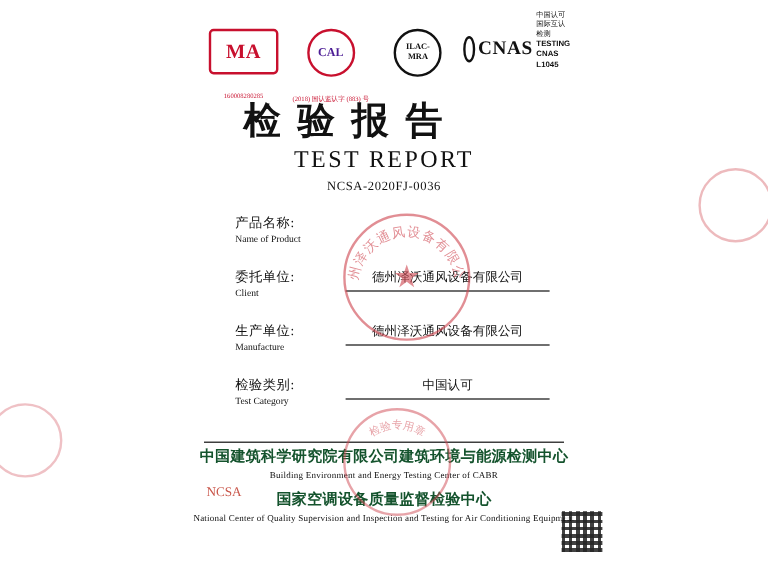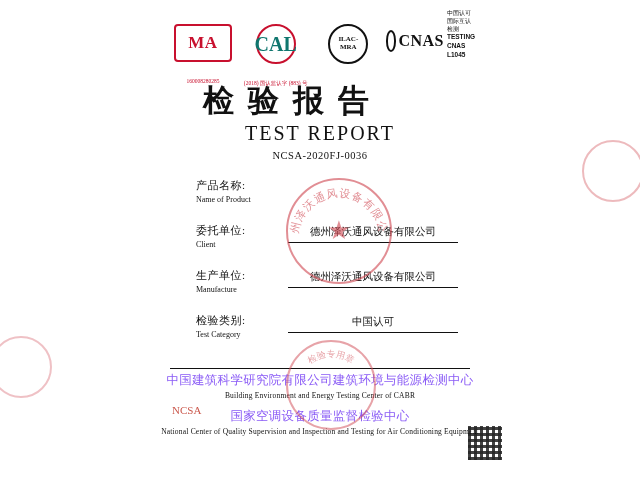--- a/index.html
+++ b/index.html
@@ -52,22 +52,22 @@
     font-family: "Liberation Serif", serif;
     font-size: 17px;
     letter-spacing: 0.5px;
     width: 54px;
   }
   .cal-badge {
     border: 2px solid #c8102e;
     border-radius: 50%;
     width: 36px;
     height: 36px;
-    color: #0f766e;
-    font-size: 20px;
+    color: #4c1d95;
+    font-size: 10px;
     font-weight: bold;
   }
   .ilac-badge {
     border: 2px solid #111;
     border-radius: 50%;
     width: 36px;
     height: 36px;
     color: #111;
     font-size: 7px;
     line-height: 1.1;
@@ -201,22 +201,22 @@
   }
   .footer {
     position: absolute;
     top: 372px;
     left: 0;
     width: 640px;
     text-align: center;
   }
   .f-cn {
     font-size: 12.5px;
-    font-weight: normal;
-    color: #8b5cf6;
+    font-weight: bold;
+    color: #14532d;
     letter-spacing: 0.3px;
     font-family: "DejaVu Serif", serif;
   }
   .f-en {
     font-size: 7.5px;
     color: #111;
     margin-top: 2px;
     letter-spacing: 0.2px;
   }
   .f-gap { height: 8px; }

